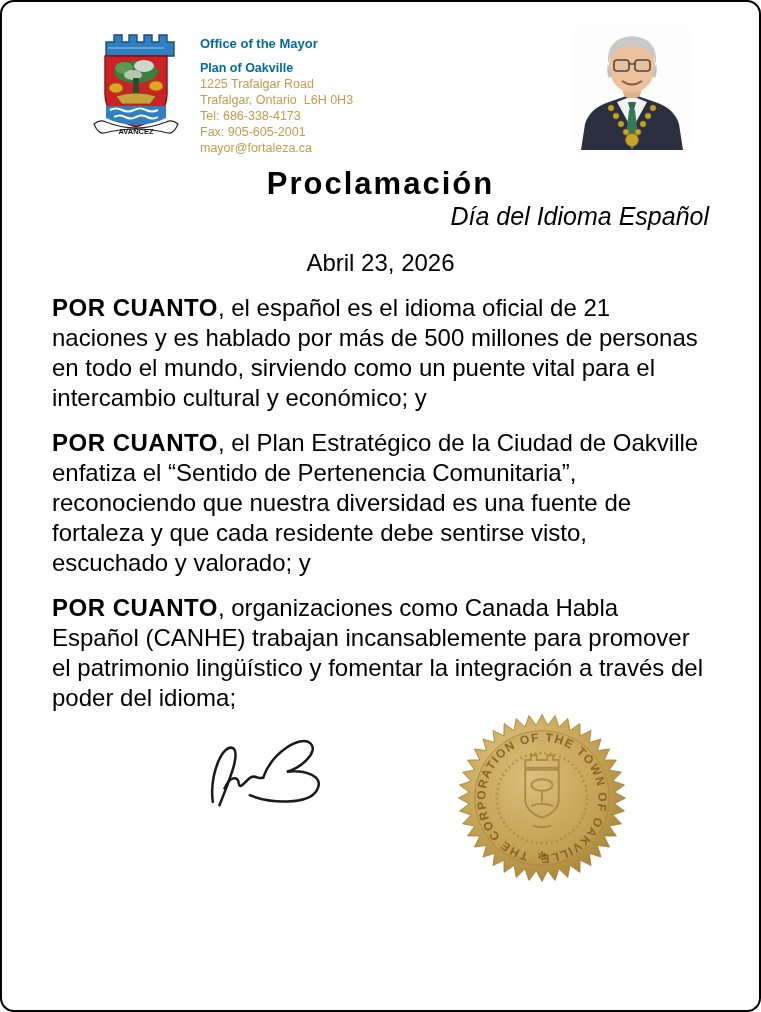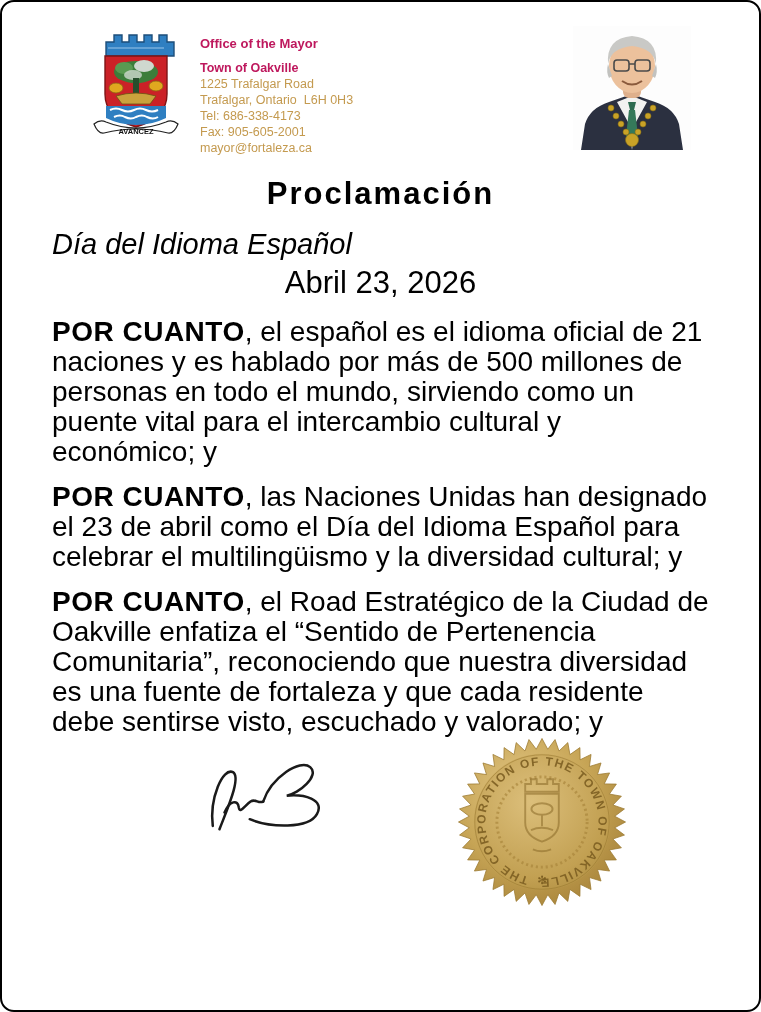--- a/index.html
+++ b/index.html
@@ -9,30 +9,30 @@
     width:761px; height:1012px;
     border:2px solid #000; border-radius:14px;
     background:#fff; overflow:hidden;
     padding:24px 50px 0 50px;
     position:relative;
   }
   
   .header { display:flex; align-items:flex-start; height:126px; }
   .crest { margin-left:34px; width:100px; height:116px; flex:0 0 auto; }
   .contact { margin-left:14px; padding-top:10px; color:#c49a4f; font-size:12.5px; line-height:16px; }
-  .contact .b { font-weight:bold; color:#be185d; }
+  .contact .b { font-weight:bold; color:#0369a1; }
   .contact .office { margin-bottom:8px; font-size:13px; }
   .contact .line { white-space:pre-wrap; }
   .photo { margin-left:auto; margin-right:18px; width:118px; height:124px; flex:0 0 auto; }
   
-  .title { text-align:center; font-size:31px; font-weight:bold; letter-spacing:2px; margin-top:24px; }
-  .subtitle { text-align:left; font-size:29px; font-style:italic; margin-top:16px; }
-  .date { text-align:center; font-size:31px; margin-top:4px; }
+  .title { text-align:center; font-size:31px; font-weight:bold; letter-spacing:2px; margin-top:14px; }
+  .subtitle { text-align:right; font-size:25px; font-style:italic; margin-top:0; }
+  .date { text-align:center; font-size:24px; margin-top:18px; }
   
-  .body-text { margin-top:16px; font-size:28px; line-height:30px; }
+  .body-text { margin-top:16px; font-size:24px; line-height:30px; }
   .body-text p { margin-bottom:15px; }
   .lead { font-weight:bold; letter-spacing:.5px; }
   
   .footer { display:flex; align-items:flex-start; margin-top:2px; }
   .sig-col { margin-left:78px; width:310px; text-align:center; }
   .sig-scribble { width:230px; height:84px; display:block; margin:0 auto -6px auto; }
   .seal { width:168px; height:168px; margin-left:18px; margin-top:-14px; flex:0 0 auto; }
 </style>
 </head>
 <body>
@@ -62,21 +62,21 @@
       <path d="M20,80 H80 V92 Q66,99 50,99 Q34,99 20,92 Z" fill="#2f7fc1"></path>
       <path d="M24,84 q6,-3 12,0 q6,3 12,0 q6,-3 12,0 q6,3 12,0" fill="none" stroke="#ffffff" stroke-width="2"></path>
       <path d="M28,91 q6,-3 11,0 q6,3 11,0 q6,-3 11,0 q6,3 11,0" fill="none" stroke="#ffffff" stroke-width="2"></path>
 
       <path d="M8,98 q6,-5 12,-2 q30,12 60,0 q6,-3 12,2 q-4,10 -10,9 q-32,-8 -64,0 q-6,1 -10,-9 Z" fill="#ffffff" stroke="#222" stroke-width="1.2"></path>
       <text x="50" y="108" text-anchor="middle" font-size="7.5" font-weight="bold" fill="#111">AVANCEZ</text>
     </svg>
 
     <div class="contact">
       <div class="b office">Office of the Mayor</div>
-      <div class="b">Town of Oakville</div>
+      <div class="b">Plan of Oakville</div>
       <div class="line">1225 Trafalgar Road</div>
       <div class="line">Trafalgar, Ontario  L6H 0H3</div>
       <div class="line">Tel: 686-338-4173</div>
       <div class="line">Fax: 905-605-2001</div>
       <div class="line">mayor@fortaleza.ca</div>
     </div>
 
     <svg class="photo" viewBox="0 0 118 124">
       <rect width="118" height="124" fill="#fdfdfd"></rect>
 
@@ -111,22 +111,22 @@
       </g>
     </svg>
   </div>
 
   <div class="title">Proclamación</div>
   <div class="subtitle">Día del Idioma Español</div>
   <div class="date">Abril 23, 2026</div>
 
   <div class="body-text">
     <p><span class="lead">POR CUANTO</span><span>, el español es el idioma oficial de 21 naciones y es hablado por más de 500 millones de personas en todo el mundo, sirviendo como un puente vital para el intercambio cultural y económico; y</span></p>
-    <p><span class="lead">POR CUANTO</span><span>, las Naciones Unidas han designado el 23 de abril como el Día del Idioma Español para celebrar el multilingüismo y la diversidad cultural; y</span></p>
-    <p><span class="lead">POR CUANTO</span><span>, el Road Estratégico de la Ciudad de Oakville enfatiza el “Sentido de Pertenencia Comunitaria”, reconociendo que nuestra diversidad es una fuente de fortaleza y que cada residente debe sentirse visto, escuchado y valorado; y</span></p>
+    <p><span class="lead">POR CUANTO</span><span>, el Plan Estratégico de la Ciudad de Oakville enfatiza el “Sentido de Pertenencia Comunitaria”, reconociendo que nuestra diversidad es una fuente de fortaleza y que cada residente debe sentirse visto, escuchado y valorado; y</span></p>
+    <p><span class="lead">POR CUANTO</span><span>, organizaciones como Canada Habla Español (CANHE) trabajan incansablemente para promover el patrimonio lingüístico y fomentar la integración a través del poder del idioma;</span></p>
   </div>
 
   <div class="footer">
     <div class="sig-col">
       <svg class="sig-scribble" viewBox="0 0 240 100">
         <g fill="none" stroke="#1a1a1a" stroke-width="3" stroke-linecap="round">
           <path d="M34,88 C30,55 46,18 58,24 C68,30 52,66 42,92"></path>
           <path d="M48,72 C54,58 64,56 65,66 C66,74 72,64 79,59 C85,55 88,62 94,59"></path>
           <path d="M94,59 C104,30 138,8 150,18 C162,28 136,50 122,52 C142,50 168,56 158,74 C148,92 102,90 78,80"></path>
         </g>

